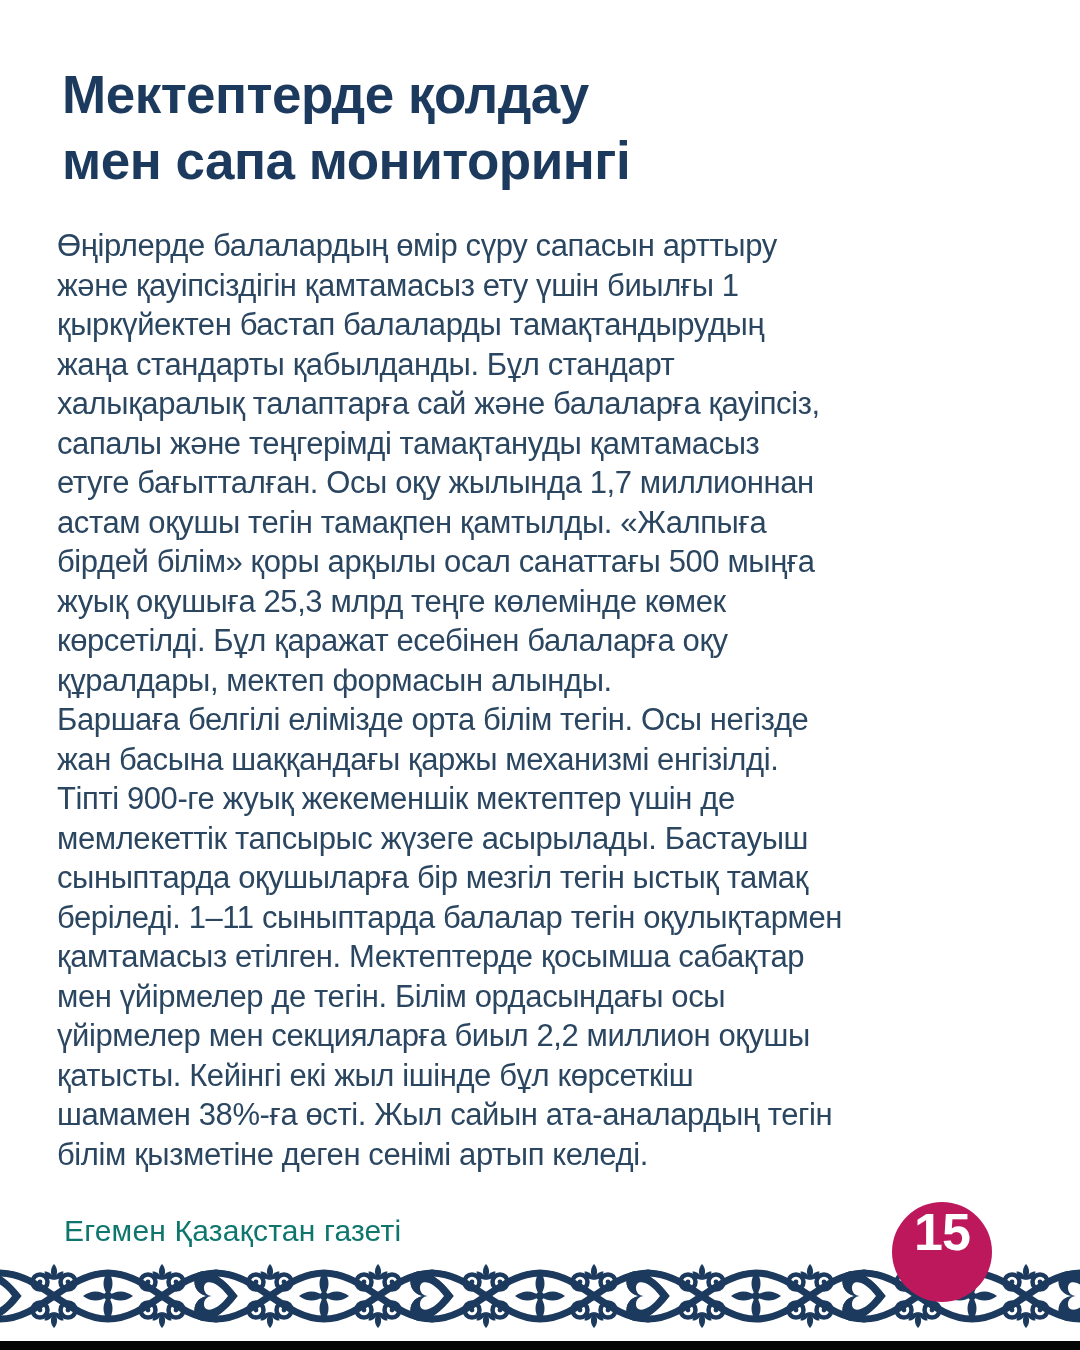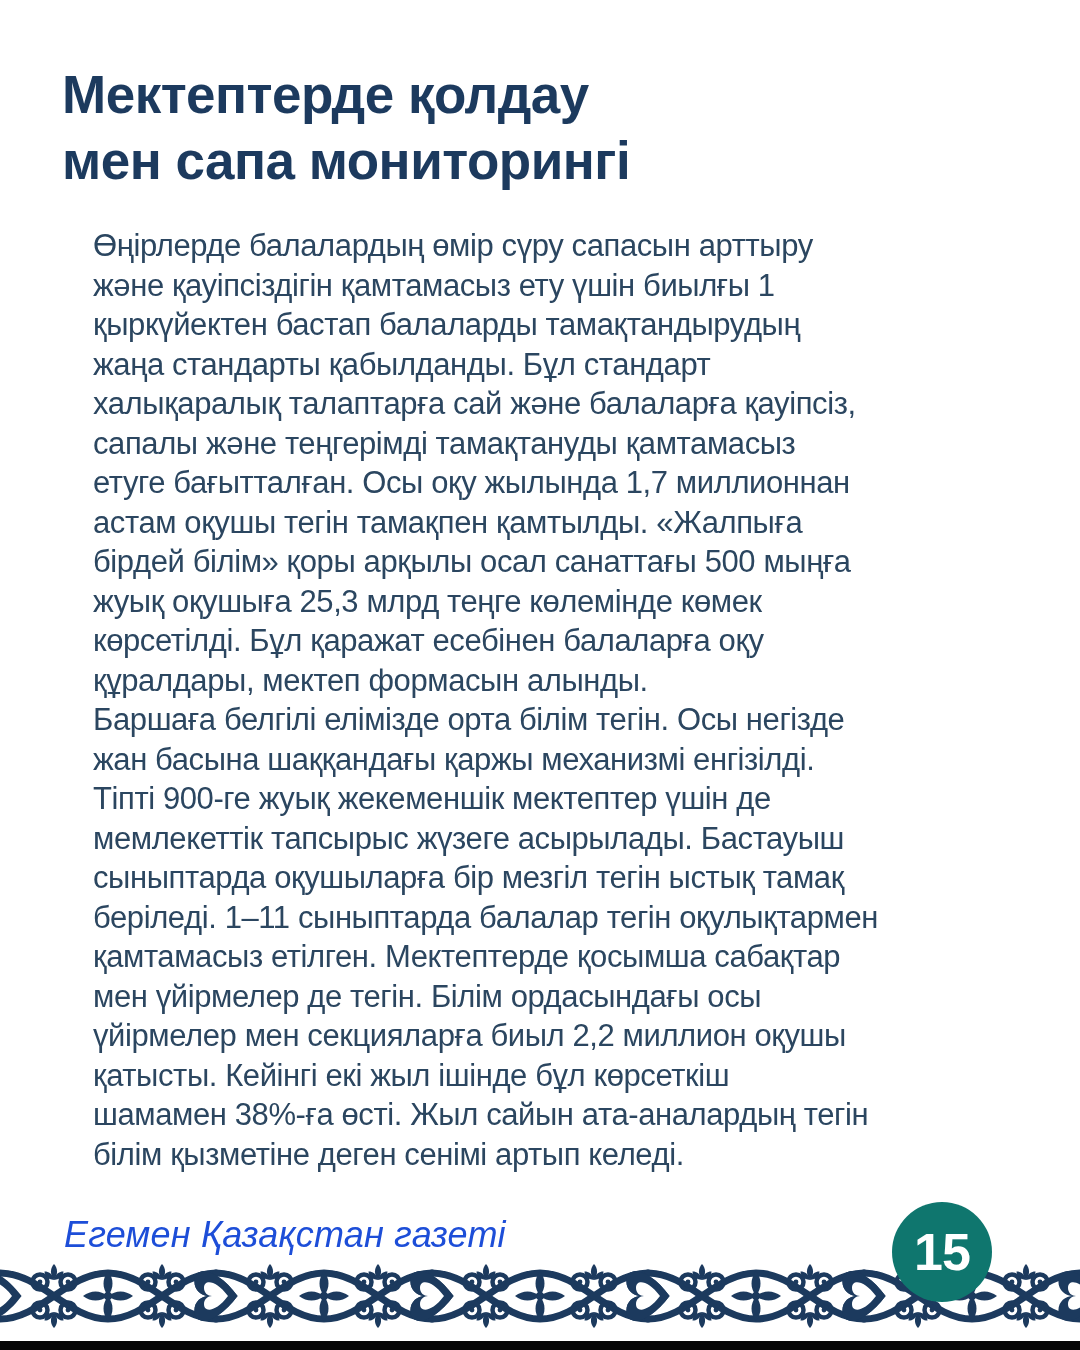--- a/index.html
+++ b/index.html
@@ -28,48 +28,45 @@
   .article-body {
     position: absolute;
     left: 57px;
     top: 226px;
     width: 960px;
     font-size: 31px;
     line-height: 39.5px;
     letter-spacing: -0.4px;
     color: #2b4660;
     white-space: pre-line;
-    margin-left: 36px;
   }
   .footer-source {
     position: absolute;
     left: 64px;
     top: 1214px;
-    font-size: 36px;
-    font-style: italic;
+    font-size: 30px;
     letter-spacing: 0.2px;
-    color: #1d4ed8;
+    color: #0f766e;
   }
   .ornament-band {
     position: absolute;
     left: 0;
     top: 1262px;
     width: 1080px;
     height: 68px;
   }
   .page-number-badge {
     position: absolute;
     left: 892px;
     top: 1202px;
     width: 100px;
     height: 100px;
     border-radius: 50%;
-    background: #0f766e;
+    background: #be185d;
     display: flex;
-    align-items: center;
     justify-content: center;
     z-index: 5;
   }
   .page-number-badge span {
     color: #ffffff;
     font-size: 52px;
     font-weight: bold;
     letter-spacing: -1px;
   }
   .bottom-bar {

